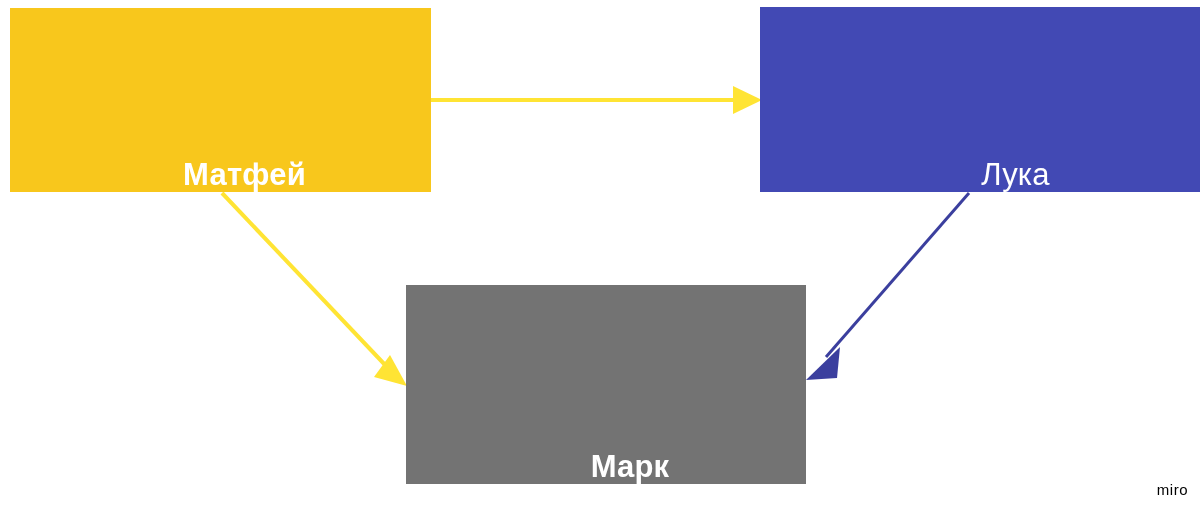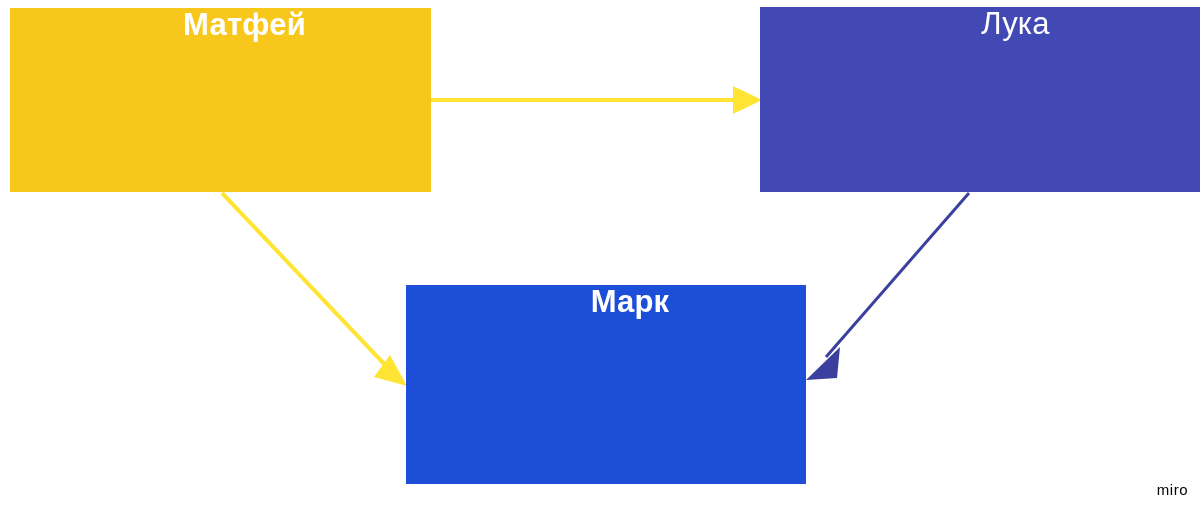--- a/index.html
+++ b/index.html
@@ -11,21 +11,21 @@
     position: relative;
     width: 1200px;
     height: 516px;
     background: #ffffff;
     overflow: hidden;
     font-family: "Liberation Sans", sans-serif;
   }
   .node {
     position: absolute;
     display: flex;
-    align-items: flex-start;
+    align-items: flex-end;
     justify-content: center;
     box-sizing: border-box;
     color: #ffffff;
     text-align: center;
     line-height: 1.1;
     user-select: none;
     padding-left: 48px;
   }
   .node-label {
     display: block;
@@ -53,21 +53,21 @@
   #node-luke .node-label {
     font-size: 31px;
     font-weight: normal;
     letter-spacing: 0.2px;
   }
   #node-mark {
     left: 406px;
     top: 285px;
     width: 400px;
     height: 199px;
-    background: #1d4ed8;
+    background: #737373;
   }
   #node-mark .node-label {
     font-size: 31px;
     font-weight: bold;
     letter-spacing: 0.2px;
   }
   #edges {
     position: absolute;
     left: 0;
     top: 0;

